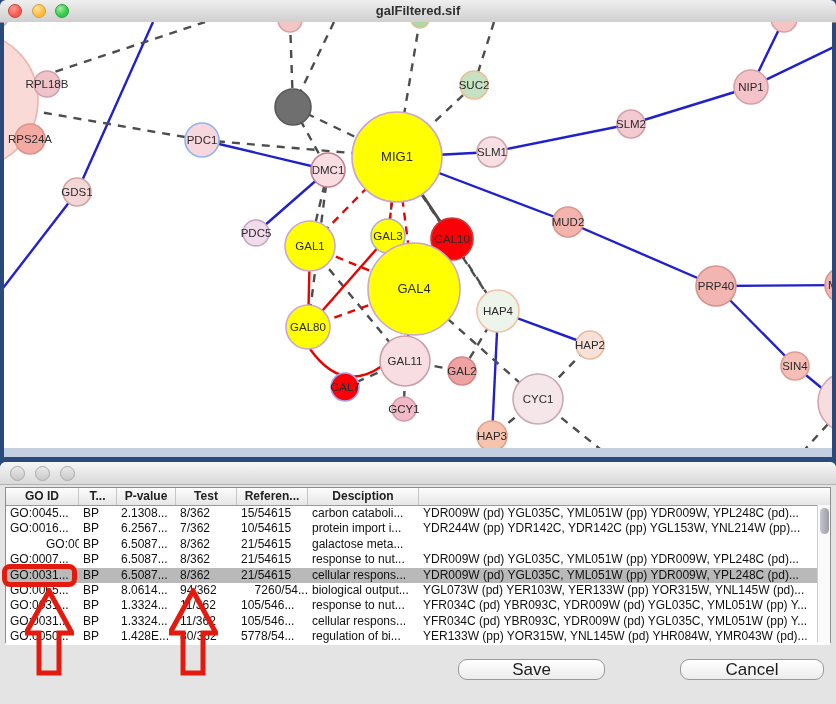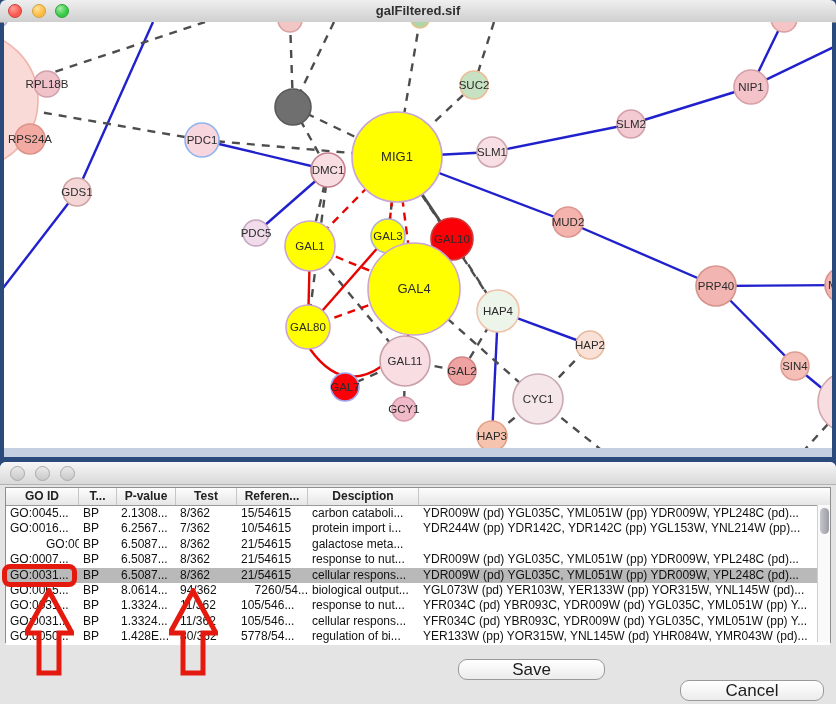--- a/index.html
+++ b/index.html
@@ -59,21 +59,21 @@
     border-left:1px solid #cfcfcf;box-sizing:border-box;}
   .sthumb{position:absolute;left:2px;top:3px;width:9px;height:26px;border-radius:5px;
     background:linear-gradient(90deg,#c6c6cc,#9b9ba4);}
   .btn{
     position:absolute;height:21px;box-sizing:border-box;
     background:linear-gradient(#ffffff,#ececec);
     border:1px solid #9a9a9a;border-radius:9px;
     font-size:17px;color:#1c1c1c;text-align:center;line-height:19px;
   }
   .btn.save{left:458px;top:197px;width:147px;}
-  .btn.cancel{left:680px;top:197px;width:144px;margin-top:21px;}
+  .btn.cancel{left:680px;top:197px;width:144px;}
   
   .annot-rect{
     position:absolute;left:2px;top:564px;width:75px;height:23px;
     border:5px solid var(--annot,#e41a0f);border-radius:8px;box-sizing:border-box;
     pointer-events:none;
   }
   .annot-arrow{position:absolute;top:588px;width:49px;height:88px;pointer-events:none;}
   .annot-arrow.a1{left:25px;}
   .annot-arrow.a2{left:169px;}
   .annot-arrow polygon{fill:none;stroke:var(--annot,#e41a0f);stroke-width:5;stroke-linejoin:miter;}

